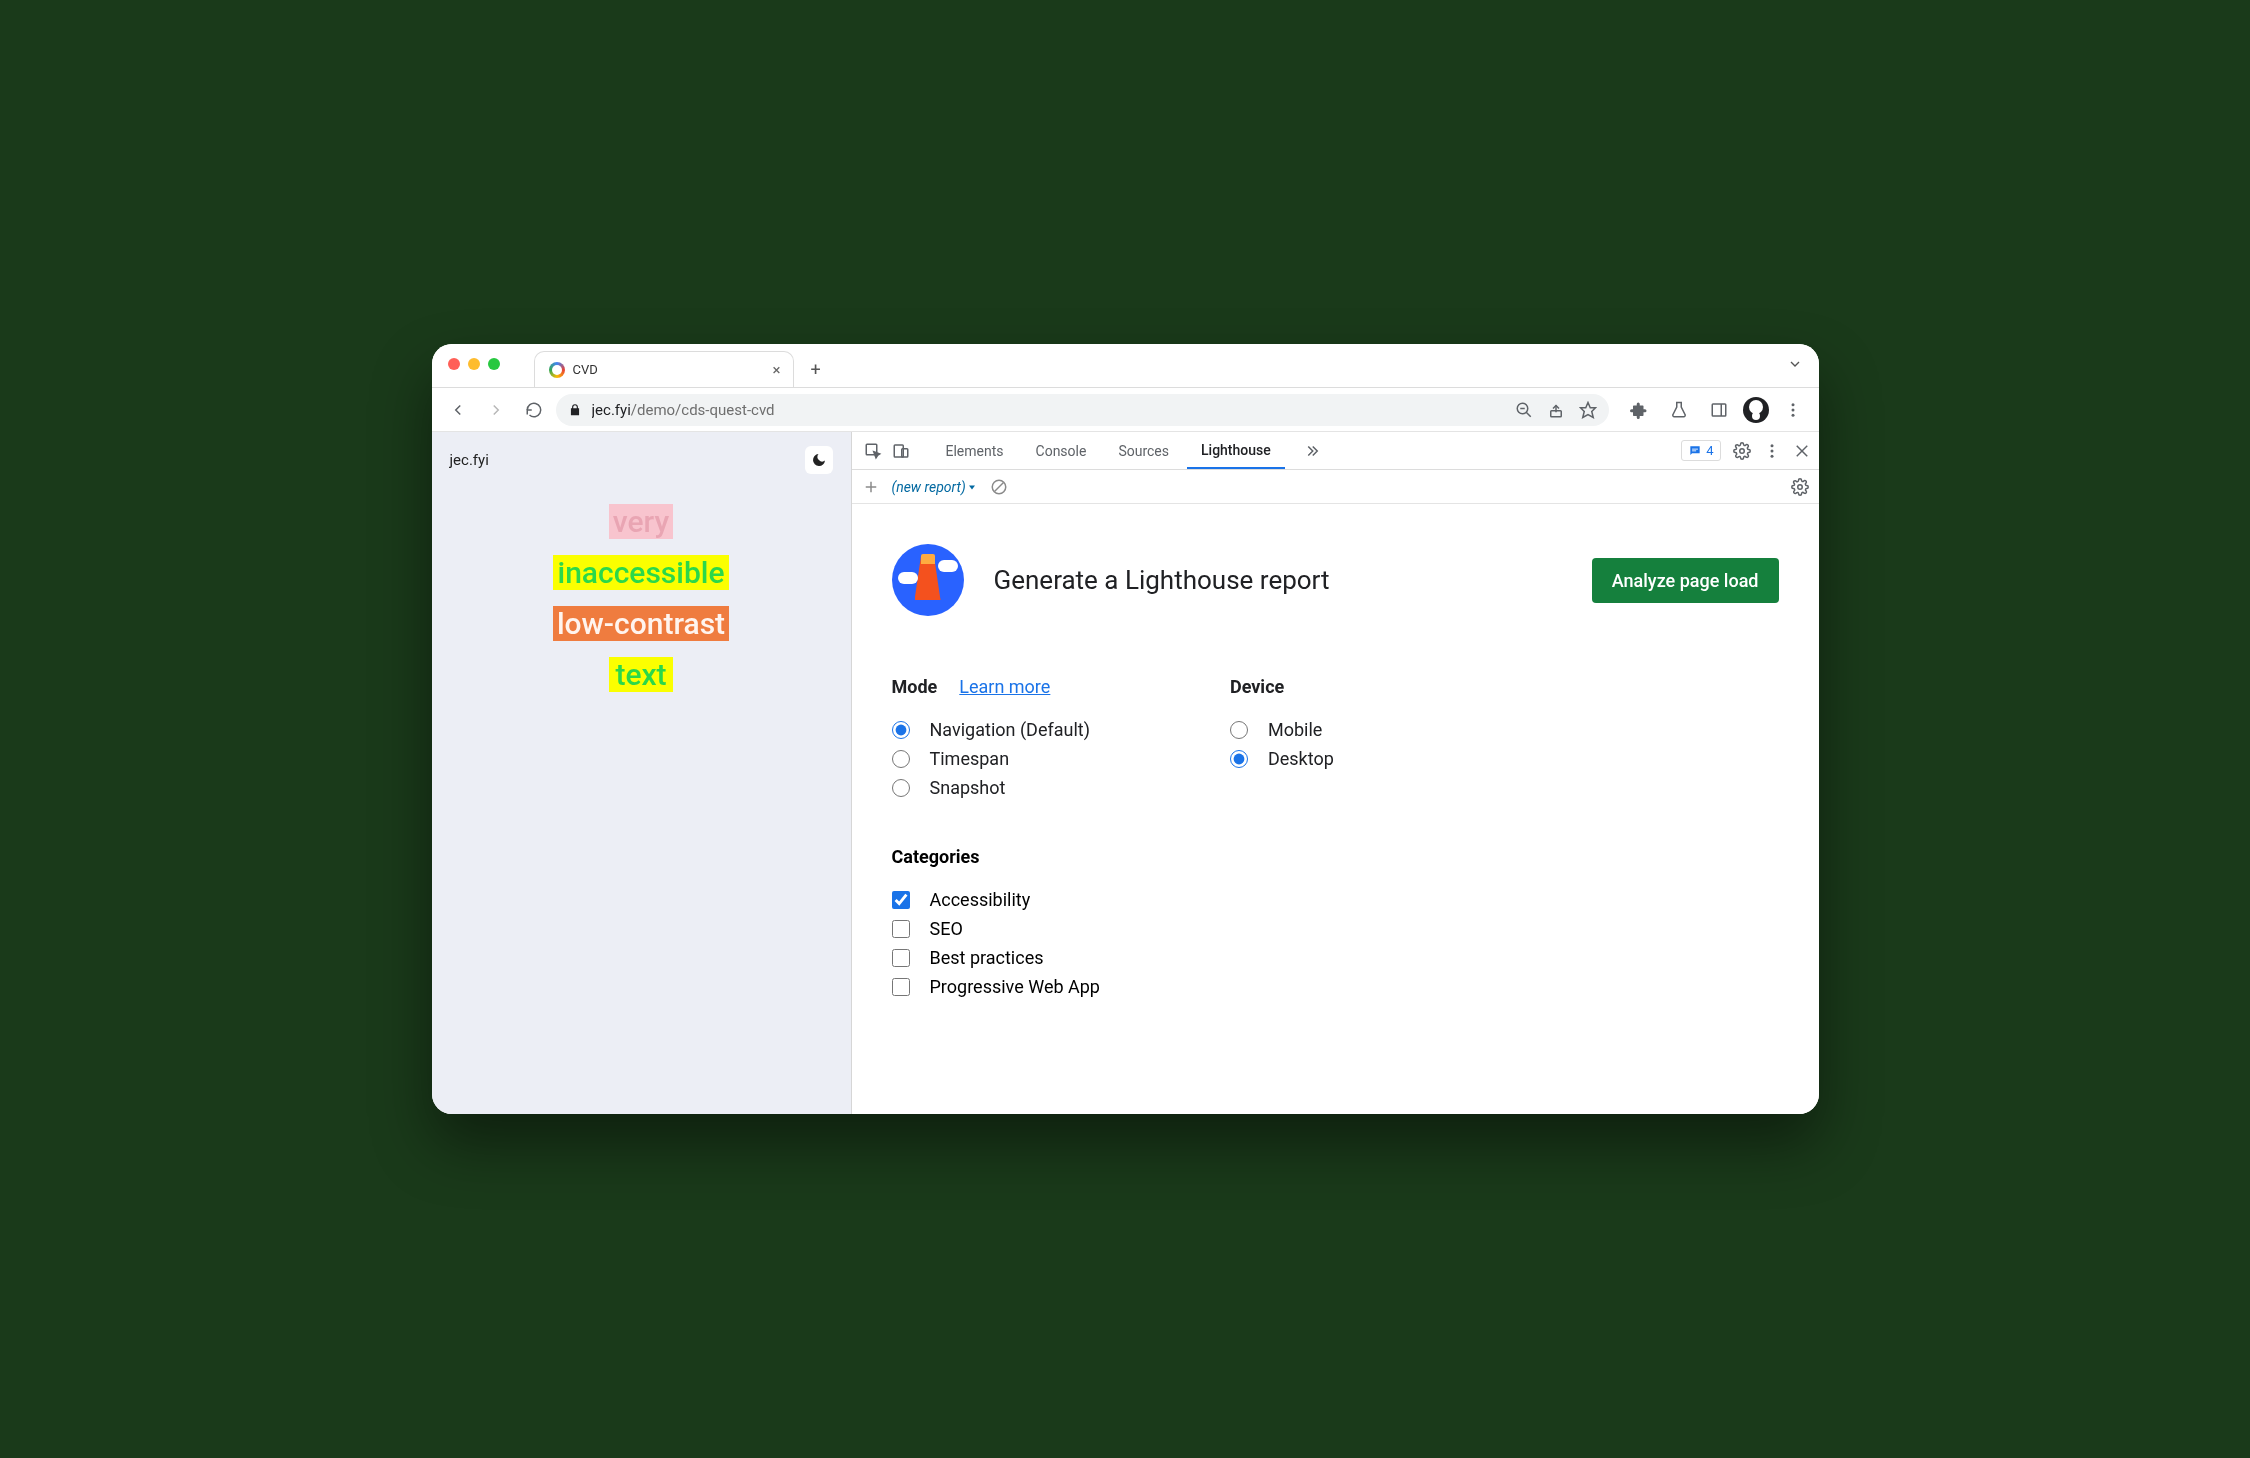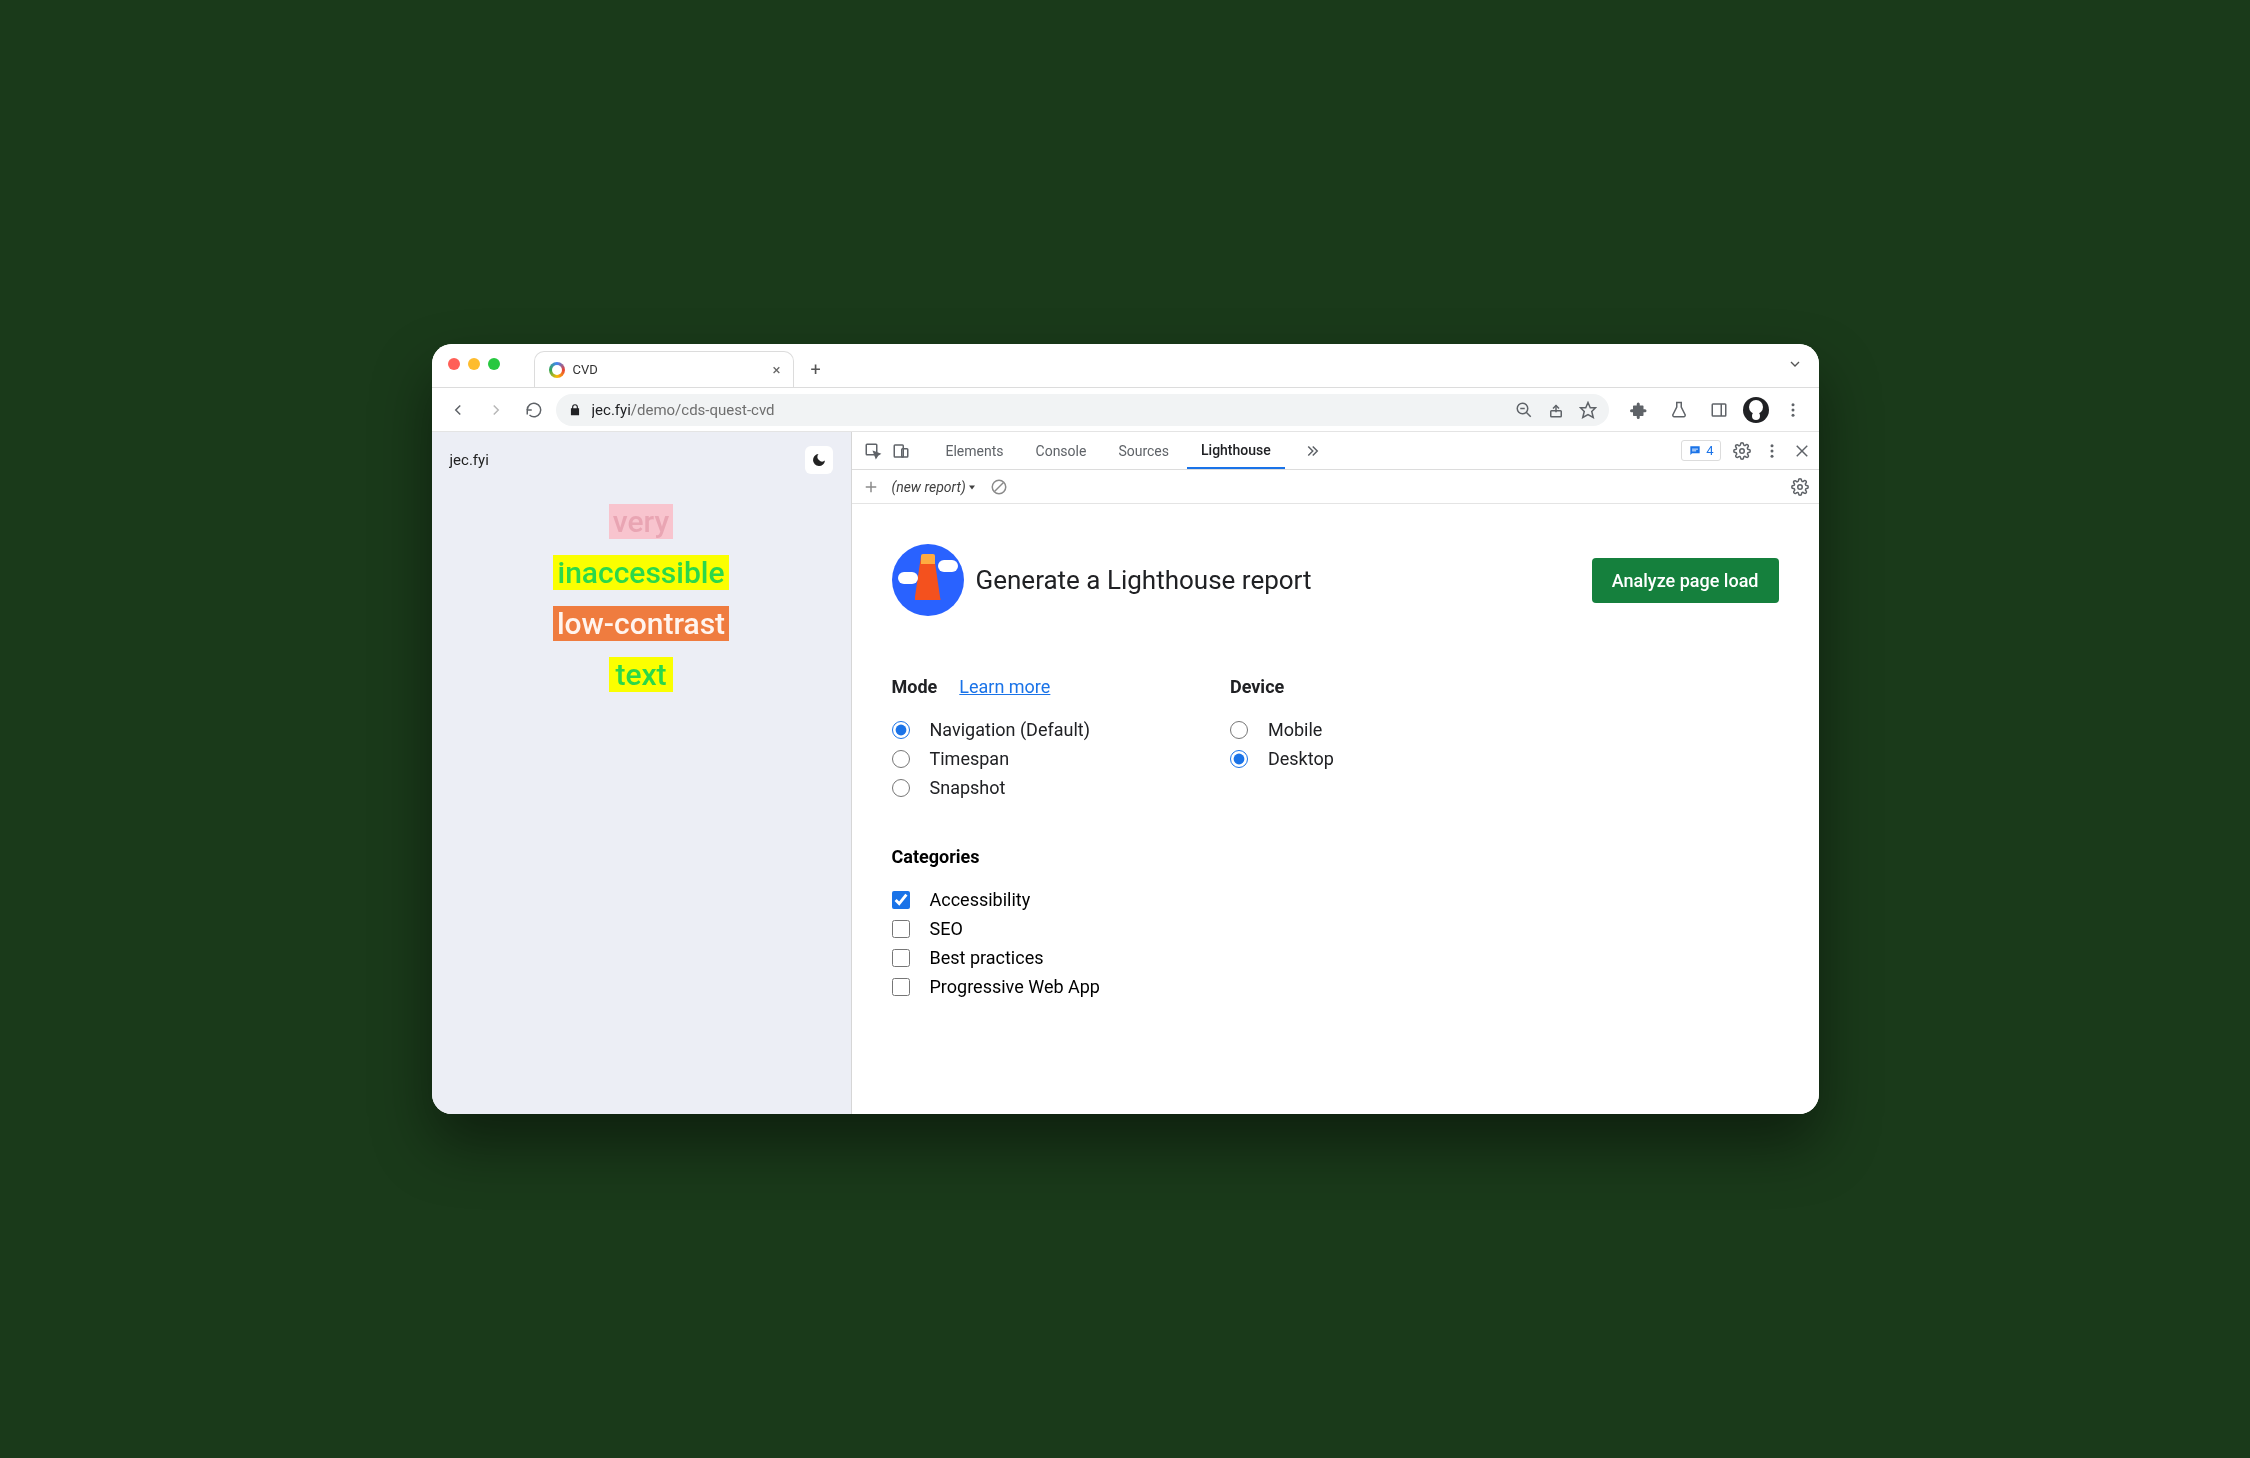--- a/index.html
+++ b/index.html
@@ -156,25 +156,25 @@
   .dt-subbar {
     height: 34px;
     display:flex;
     align-items:center;
     border-bottom:1px solid #e4e4e4;
     padding: 0 10px;
     gap: 12px;
     color:#8a8a8a;
     font-size:14px;
   }
-  .dt-subbar .newreport { display:flex; align-items:center; font-style:italic; color:#404040; }
+  .dt-subbar .newreport { display:flex; align-items:center; font-style:italic; color:#0369a1; }
   .dt-subbar .gear { margin-left:auto; color:#5f6368; }
 
   .lh-body { padding: 40px 40px 20px 40px; flex:1; overflow:auto; }
-  .lh-header { display:flex; align-items:center; gap:12px; }
+  .lh-header { display:flex; align-items:center; gap:30px; }
   .lh-logo {
     width: 72px; height: 72px; border-radius:50%;
     background: radial-gradient(circle at 50% 55%, #fff 0 12%, transparent 12%),
                 linear-gradient(#2962ff,#2962ff);
     position:relative; overflow:hidden;
     flex-shrink:0;
   }
   .lh-logo::before {
     content:''; position:absolute; left:50%; top:12px; transform:translateX(-50%);
     width:26px; height:44px; background:#f4511e; clip-path: polygon(25% 0, 75% 0, 100% 100%, 0 100%);

